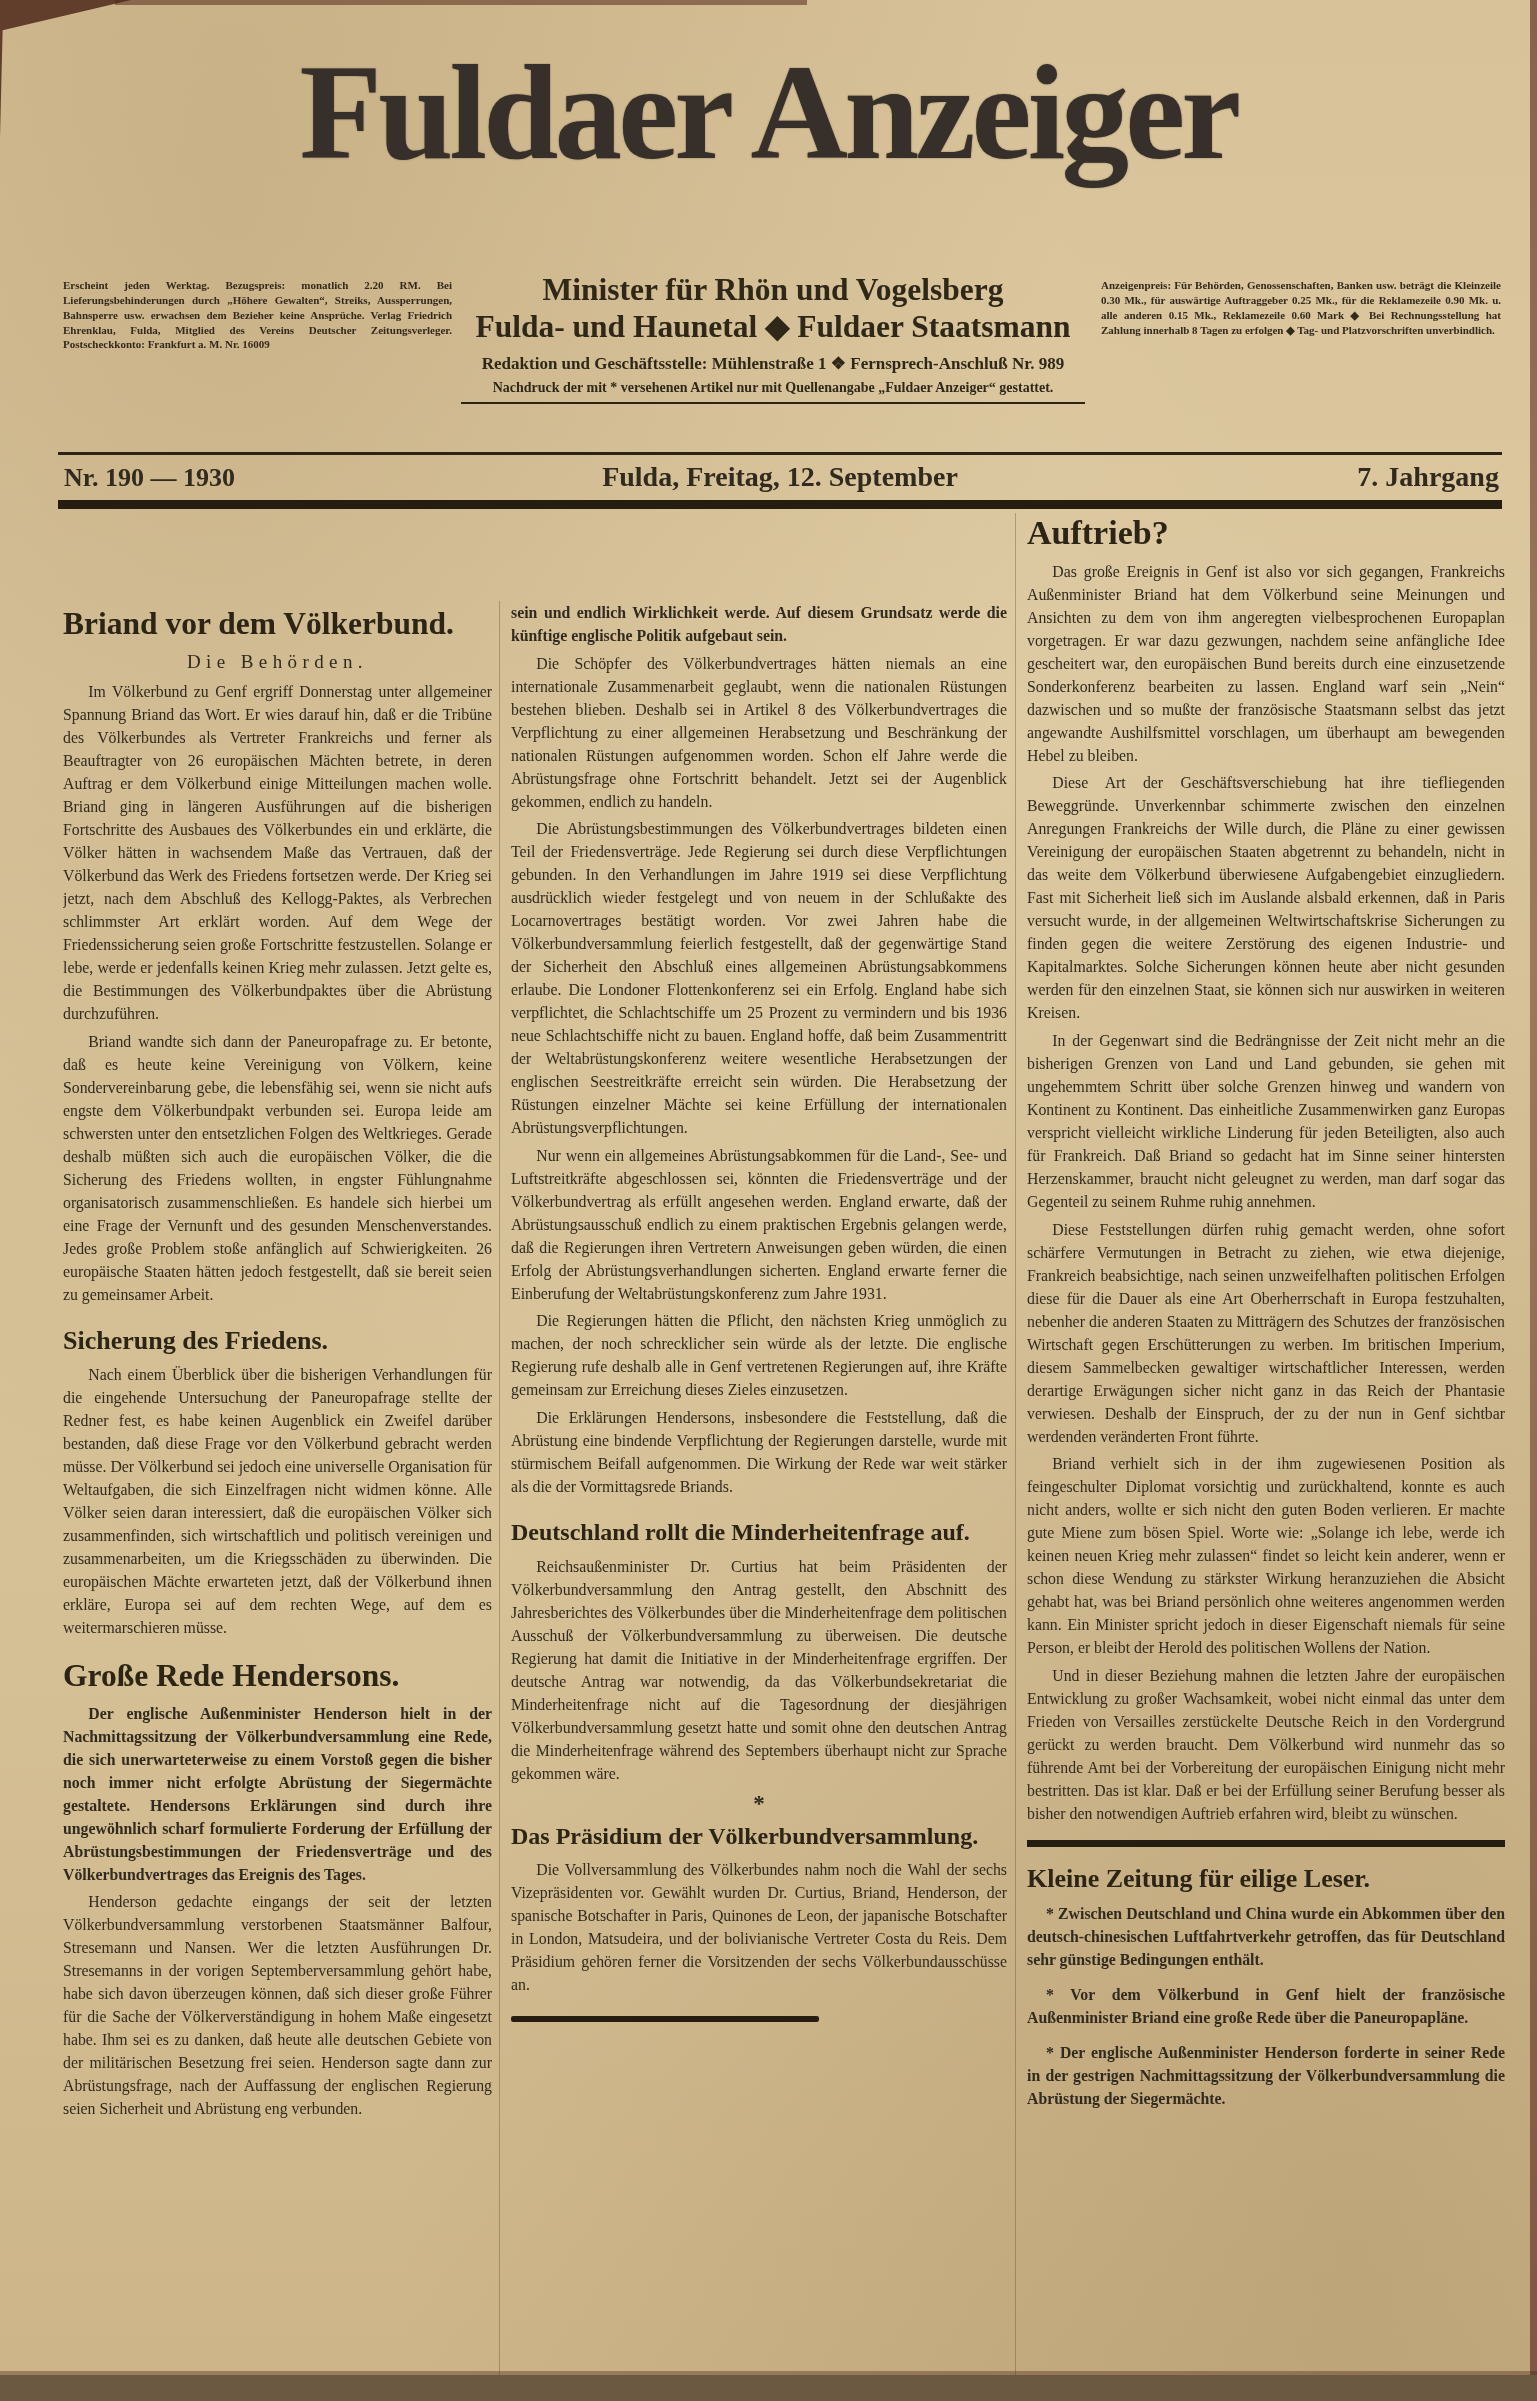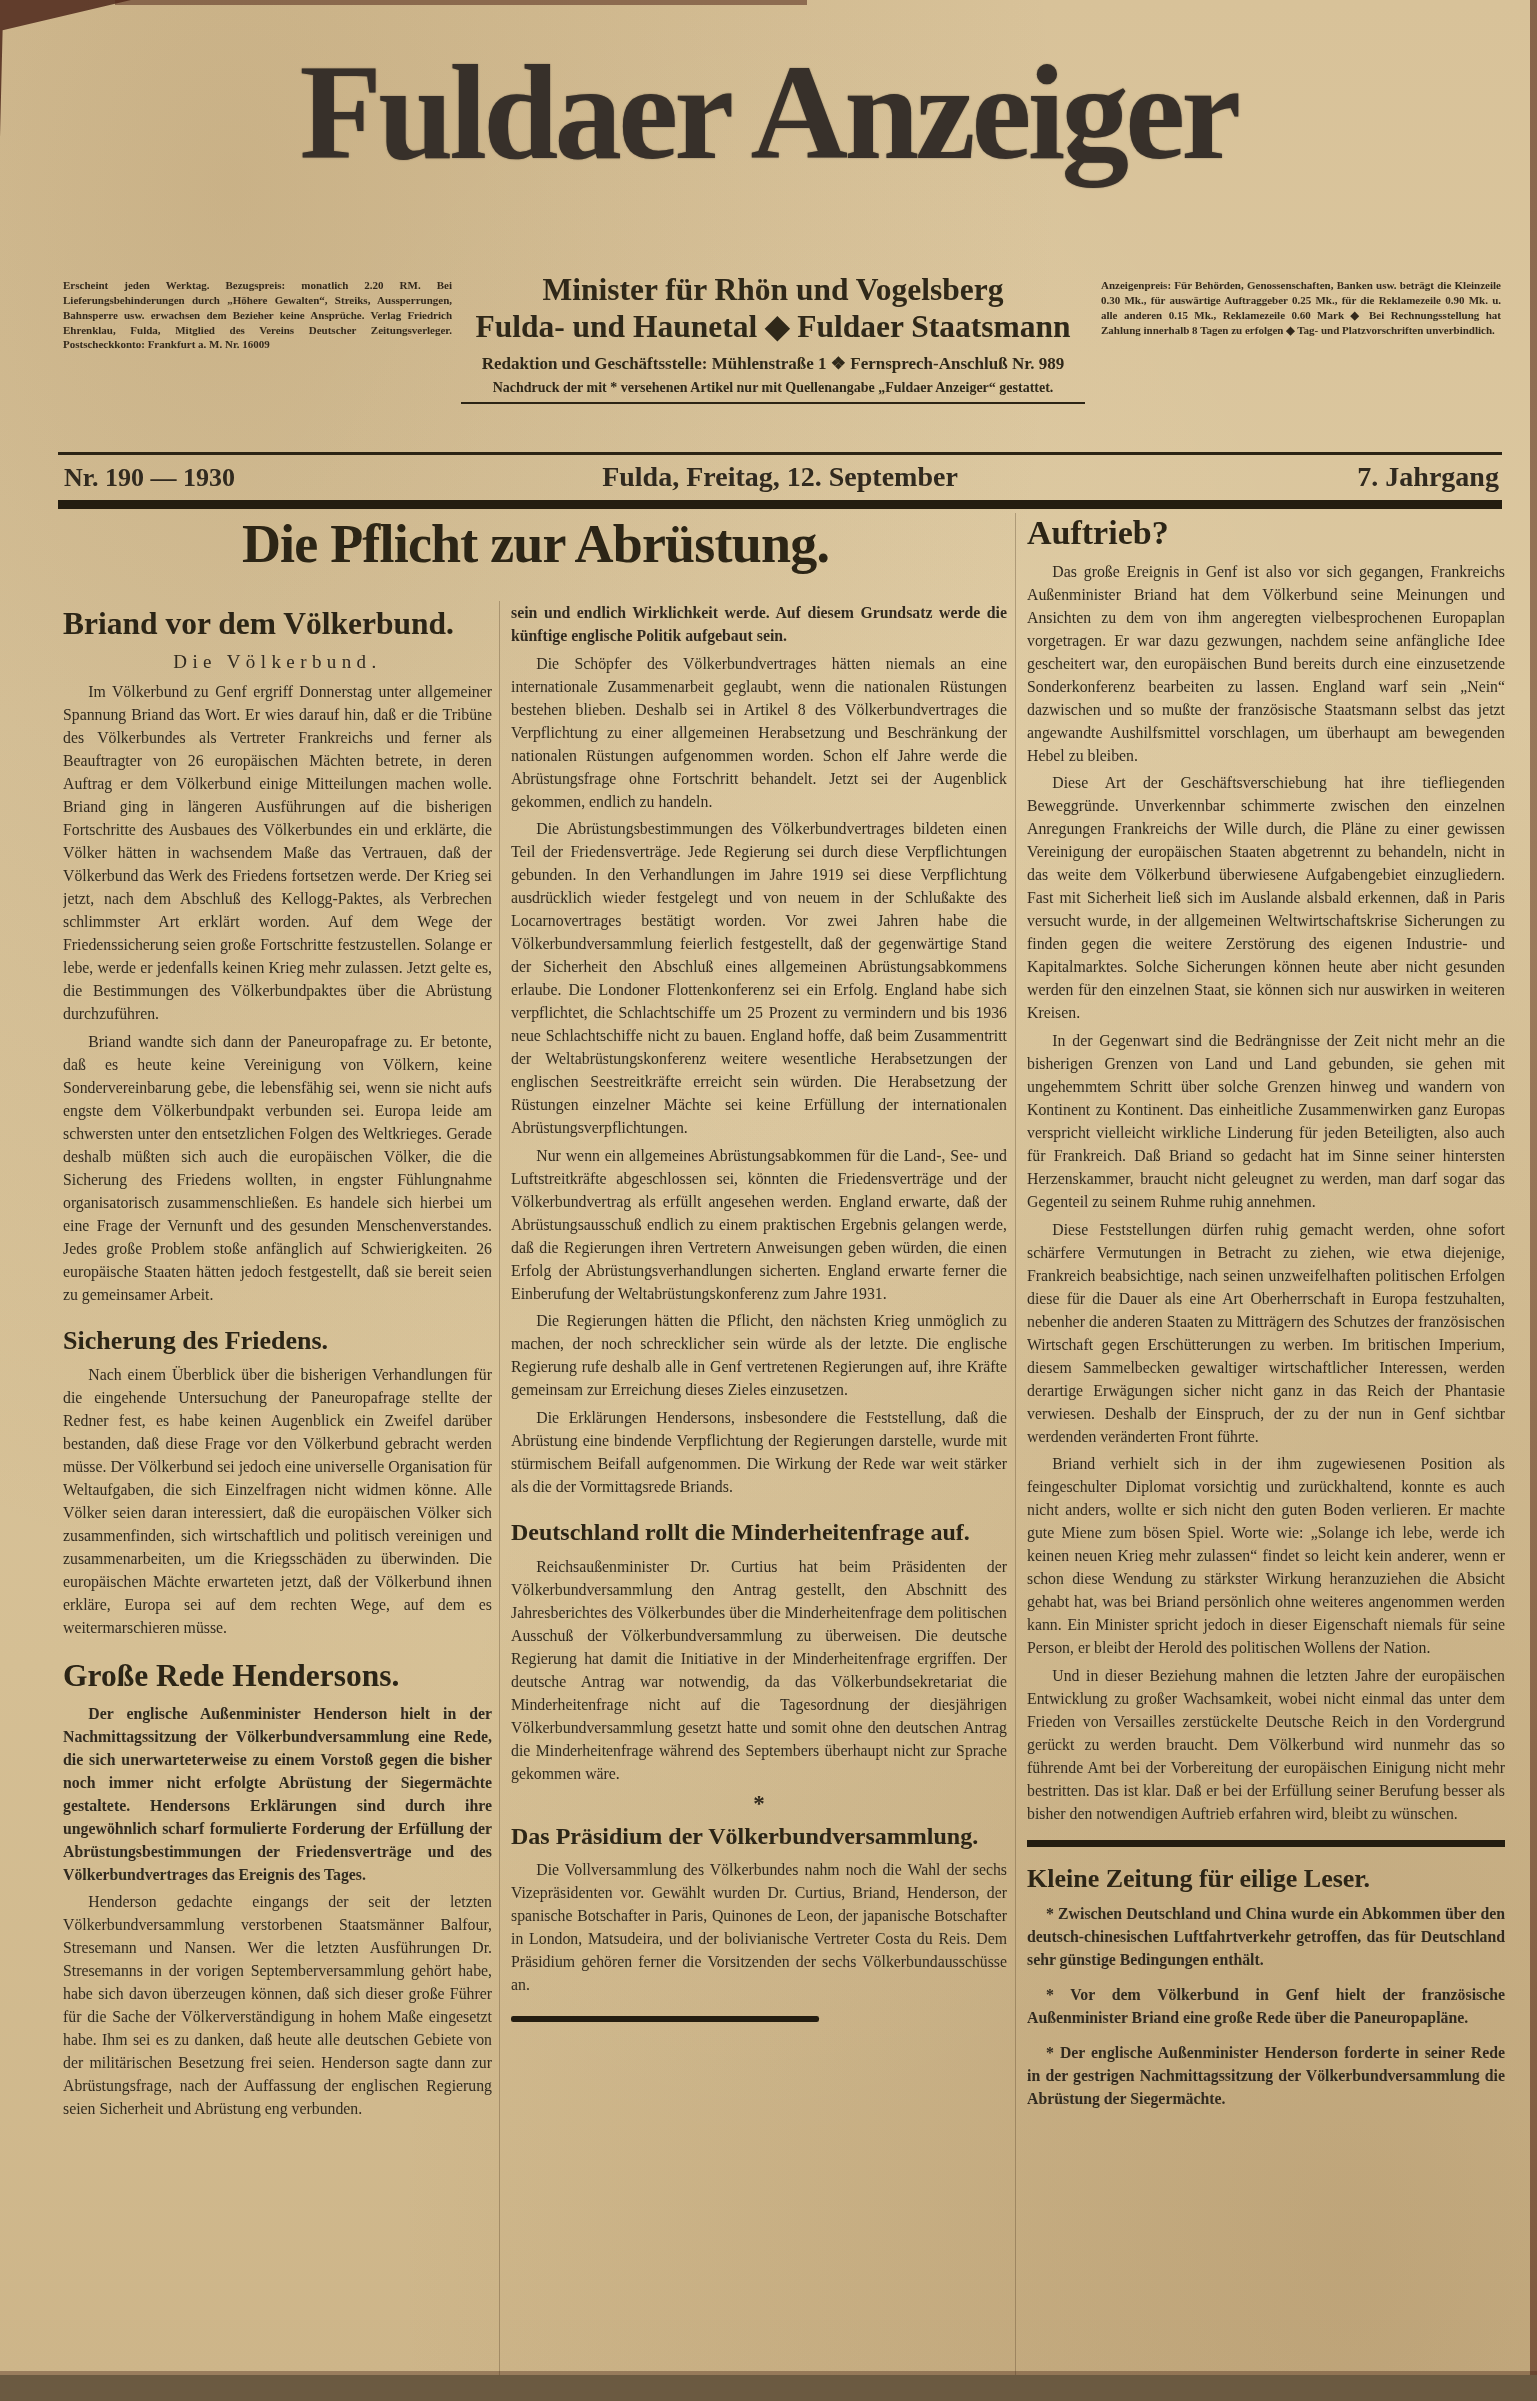--- a/index.html
+++ b/index.html
@@ -88,28 +88,27 @@
   <div class="infoblock info-right">Anzeigenpreis: Für Behörden, Genossenschaften, Banken usw. beträgt die Kleinzeile 0.30 Mk., für auswärtige Auftraggeber 0.25 Mk., für die Reklamezeile 0.90 Mk. u. alle anderen 0.15 Mk., Reklamezeile 0.60 Mark ◆ Bei Rechnungsstellung hat Zahlung innerhalb 8 Tagen zu erfolgen ◆ Tag- und Platzvorschriften unverbindlich.</div>
 
   <div class="rule-mid"></div>
   <div class="daterow">
     <div class="issue">Nr. 190  —  1930</div>
     <div class="dateline">Fulda, Freitag, 12. September</div>
     <div class="volume">7. Jahrgang</div>
   </div>
   <div class="rule-thick"></div>
 
-  <div class="lead-headline">Die Pflicht zur Abrüstung.</div>
 
   <div class="colsep sep1"></div>
   <div class="colsep sep2"></div>
 
   <div class="col col1">
     <div class="art-head">Briand vor dem Völkerbund.</div>
-    <div class="kicker">Die Völkerbund.</div>
+    <div class="kicker">Die Behörden.</div>
     <p class="para">Im Völkerbund zu Genf ergriff Donnerstag unter allgemeiner Spannung Briand das Wort. Er wies darauf hin, daß er die Tribüne des Völkerbundes als Vertreter Frankreichs und ferner als Beauftragter von 26 europäischen Mächten betrete, in deren Auftrag er dem Völkerbund einige Mitteilungen machen wolle. Briand ging in längeren Ausführungen auf die bisherigen Fortschritte des Ausbaues des Völkerbundes ein und erklärte, die Völker hätten in wachsendem Maße das Vertrauen, daß der Völkerbund das Werk des Friedens fortsetzen werde. Der Krieg sei jetzt, nach dem Abschluß des Kellogg-Paktes, als Verbrechen schlimmster Art erklärt worden. Auf dem Wege der Friedenssicherung seien große Fortschritte festzustellen. Solange er lebe, werde er jedenfalls keinen Krieg mehr zulassen. Jetzt gelte es, die Bestimmungen des Völkerbundpaktes über die Abrüstung durchzuführen.</p>
     <p class="para">Briand wandte sich dann der Paneuropafrage zu. Er betonte, daß es heute keine Vereinigung von Völkern, keine Sondervereinbarung gebe, die lebensfähig sei, wenn sie nicht aufs engste dem Völkerbundpakt verbunden sei. Europa leide am schwersten unter den entsetzlichen Folgen des Weltkrieges. Gerade deshalb müßten sich auch die europäischen Völker, die die Sicherung des Friedens wollten, in engster Fühlungnahme organisatorisch zusammenschließen. Es handele sich hierbei um eine Frage der Vernunft und des gesunden Menschenverstandes. Jedes große Problem stoße anfänglich auf Schwierigkeiten. 26 europäische Staaten hätten jedoch festgestellt, daß sie bereit seien zu gemeinsamer Arbeit.</p>
     <div class="art-head mid">Sicherung des Friedens.</div>
     <p class="para">Nach einem Überblick über die bisherigen Verhandlungen für die eingehende Untersuchung der Paneuropafrage stellte der Redner fest, es habe keinen Augenblick ein Zweifel darüber bestanden, daß diese Frage vor den Völkerbund gebracht werden müsse. Der Völkerbund sei jedoch eine universelle Organisation für Weltaufgaben, die sich Einzelfragen nicht widmen könne. Alle Völker seien daran interessiert, daß die europäischen Völker sich zusammenfinden, sich wirtschaftlich und politisch vereinigen und zusammenarbeiten, um die Kriegsschäden zu überwinden. Die europäischen Mächte erwarteten jetzt, daß der Völkerbund ihnen erkläre, Europa sei auf dem rechten Wege, auf dem es weitermarschieren müsse.</p>
     <div class="art-head" style="margin-top:18.4px;">Große Rede Hendersons.</div>
     <p class="para bold">Der englische Außenminister Henderson hielt in der Nachmittagssitzung der Völkerbundversammlung eine Rede, die sich unerwarteterweise zu einem Vorstoß gegen die bisher noch immer nicht erfolgte Abrüstung der Siegermächte gestaltete. Hendersons Erklärungen sind durch ihre ungewöhnlich scharf formulierte Forderung der Erfüllung der Abrüstungsbestimmungen der Friedensverträge und des Völkerbundvertrages das Ereignis des Tages.</p>
     <p class="para">Henderson gedachte eingangs der seit der letzten Völkerbundversammlung verstorbenen Staatsmänner Balfour, Stresemann und Nansen. Wer die letzten Ausführungen Dr. Stresemanns in der vorigen Septemberversammlung gehört habe, habe sich davon überzeugen können, daß sich dieser große Führer für die Sache der Völkerverständigung in hohem Maße eingesetzt habe. Ihm sei es zu danken, daß heute alle deutschen Gebiete von der militärischen Besetzung frei seien. Henderson sagte dann zur Abrüstungsfrage, nach der Auffassung der englischen Regierung seien Sicherheit und Abrüstung eng verbunden.</p>
 
   </div>
 

